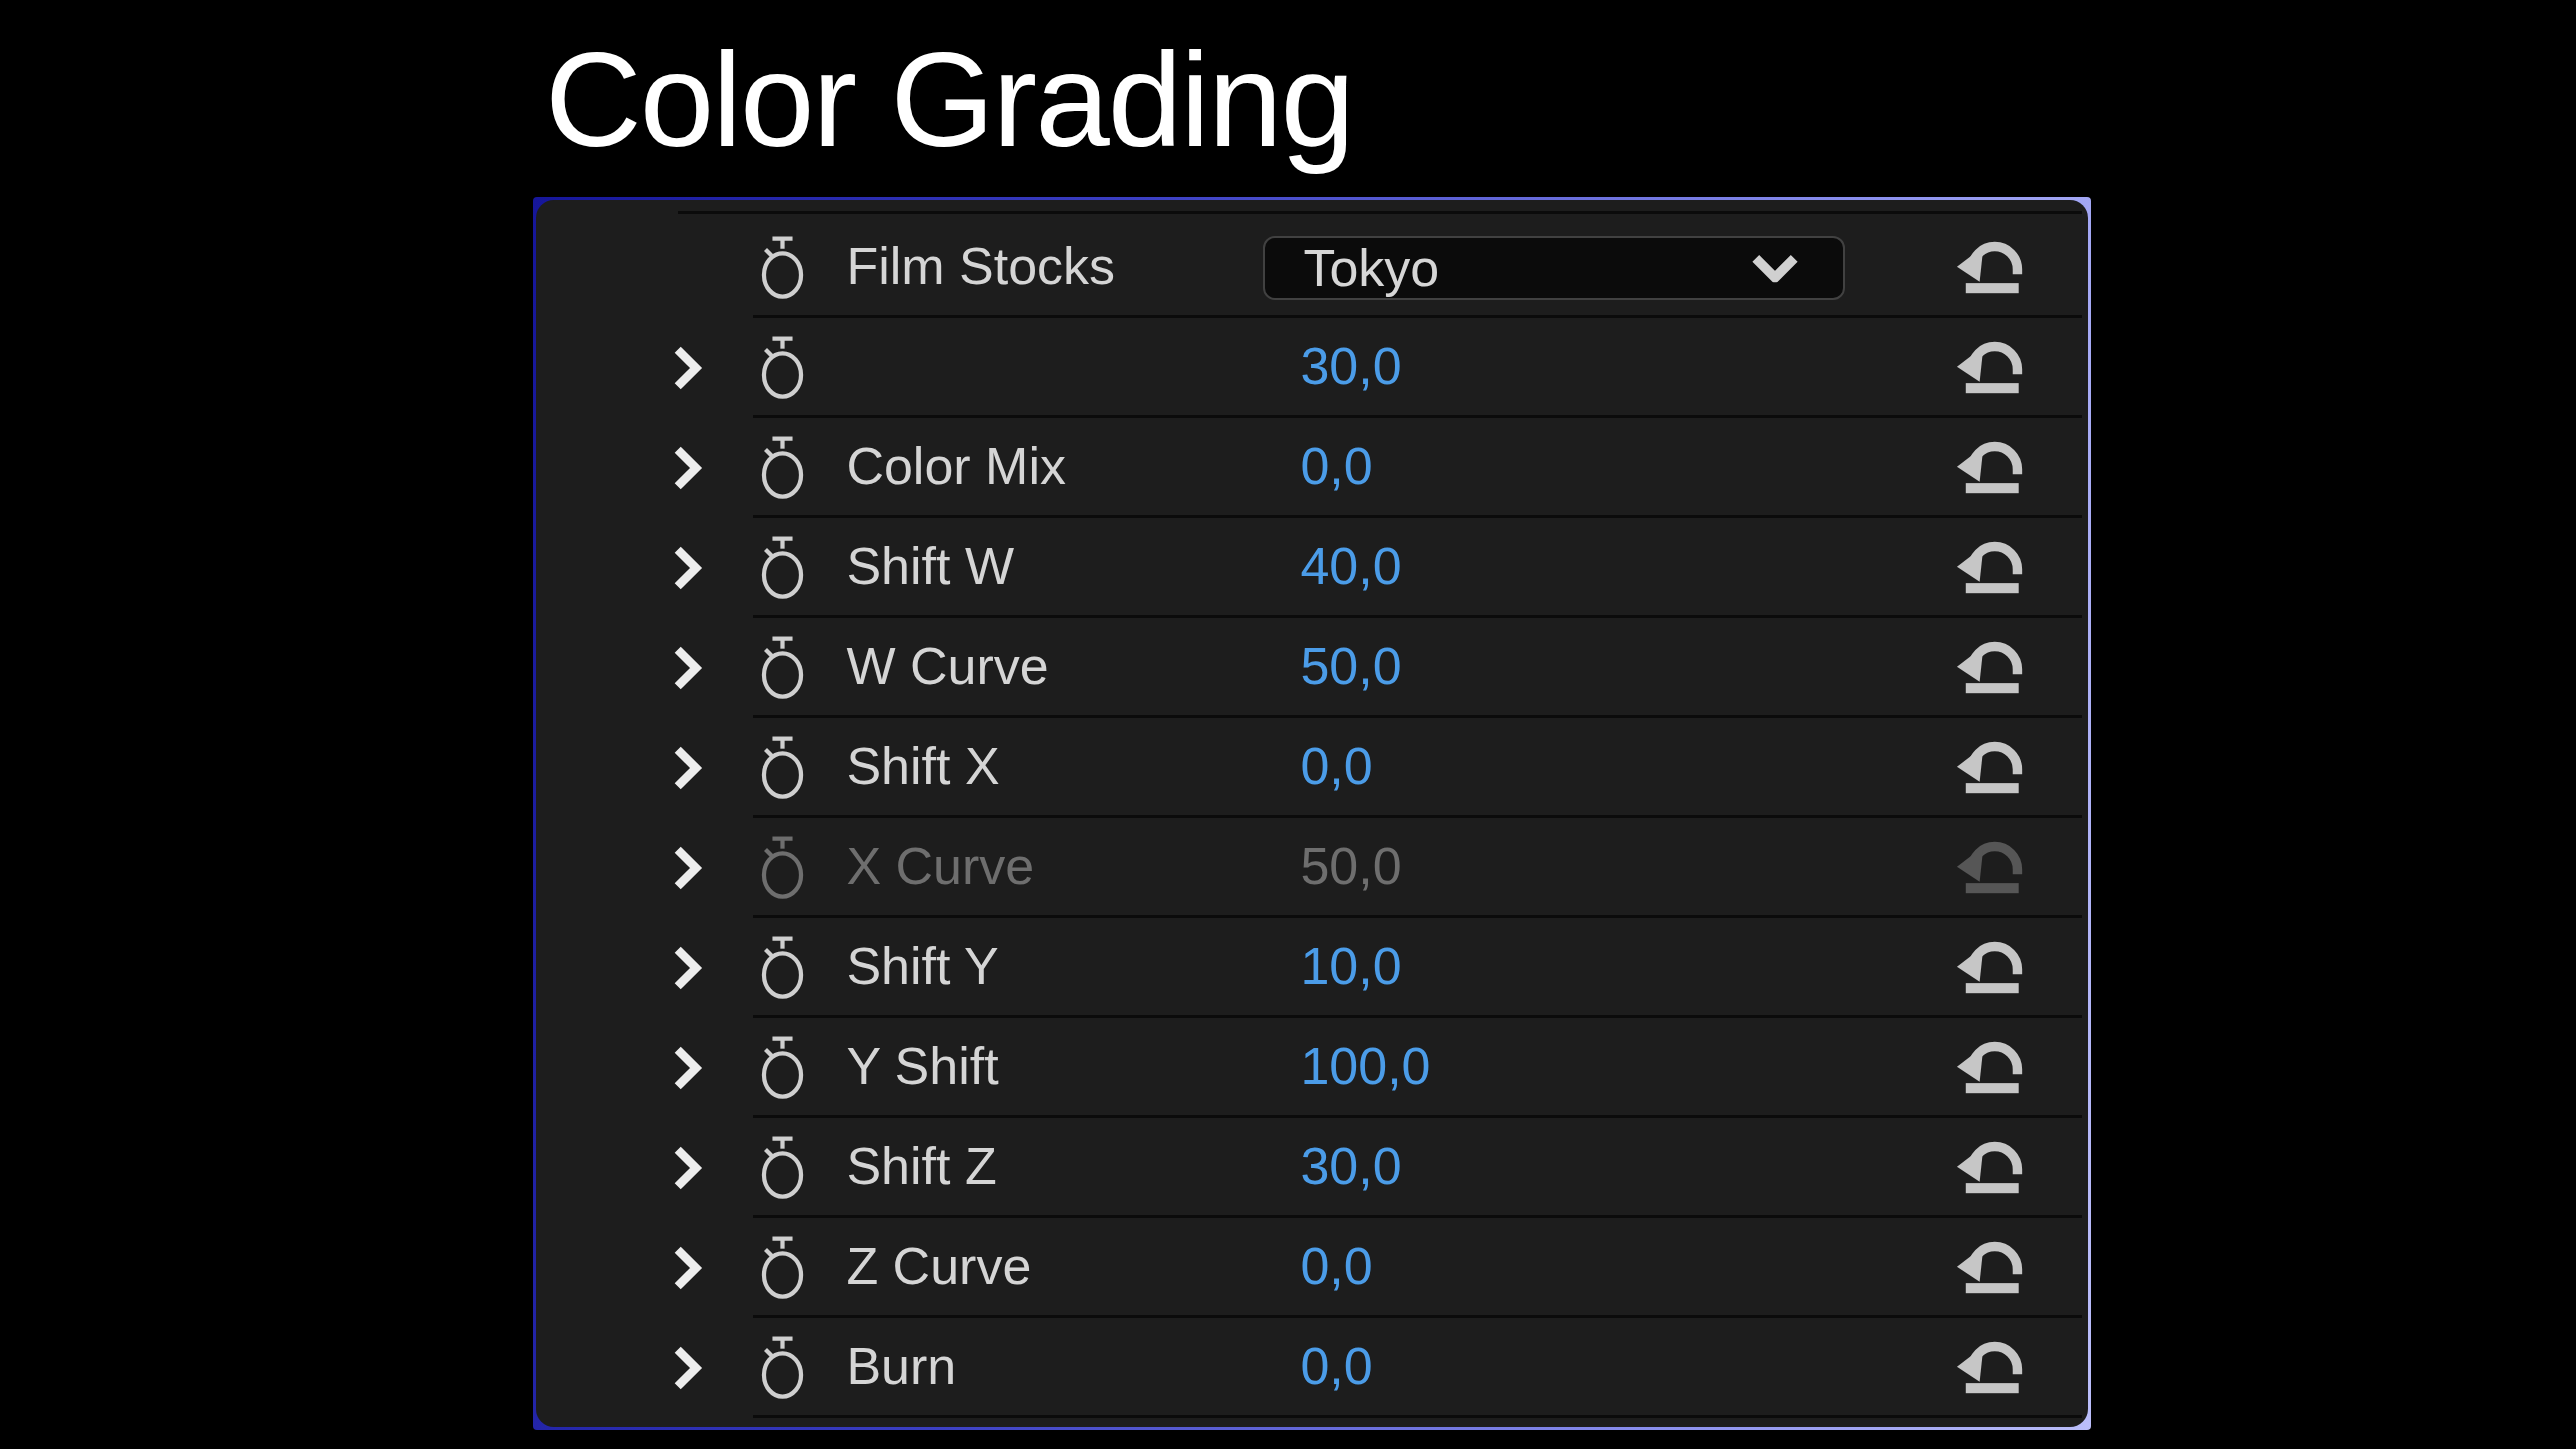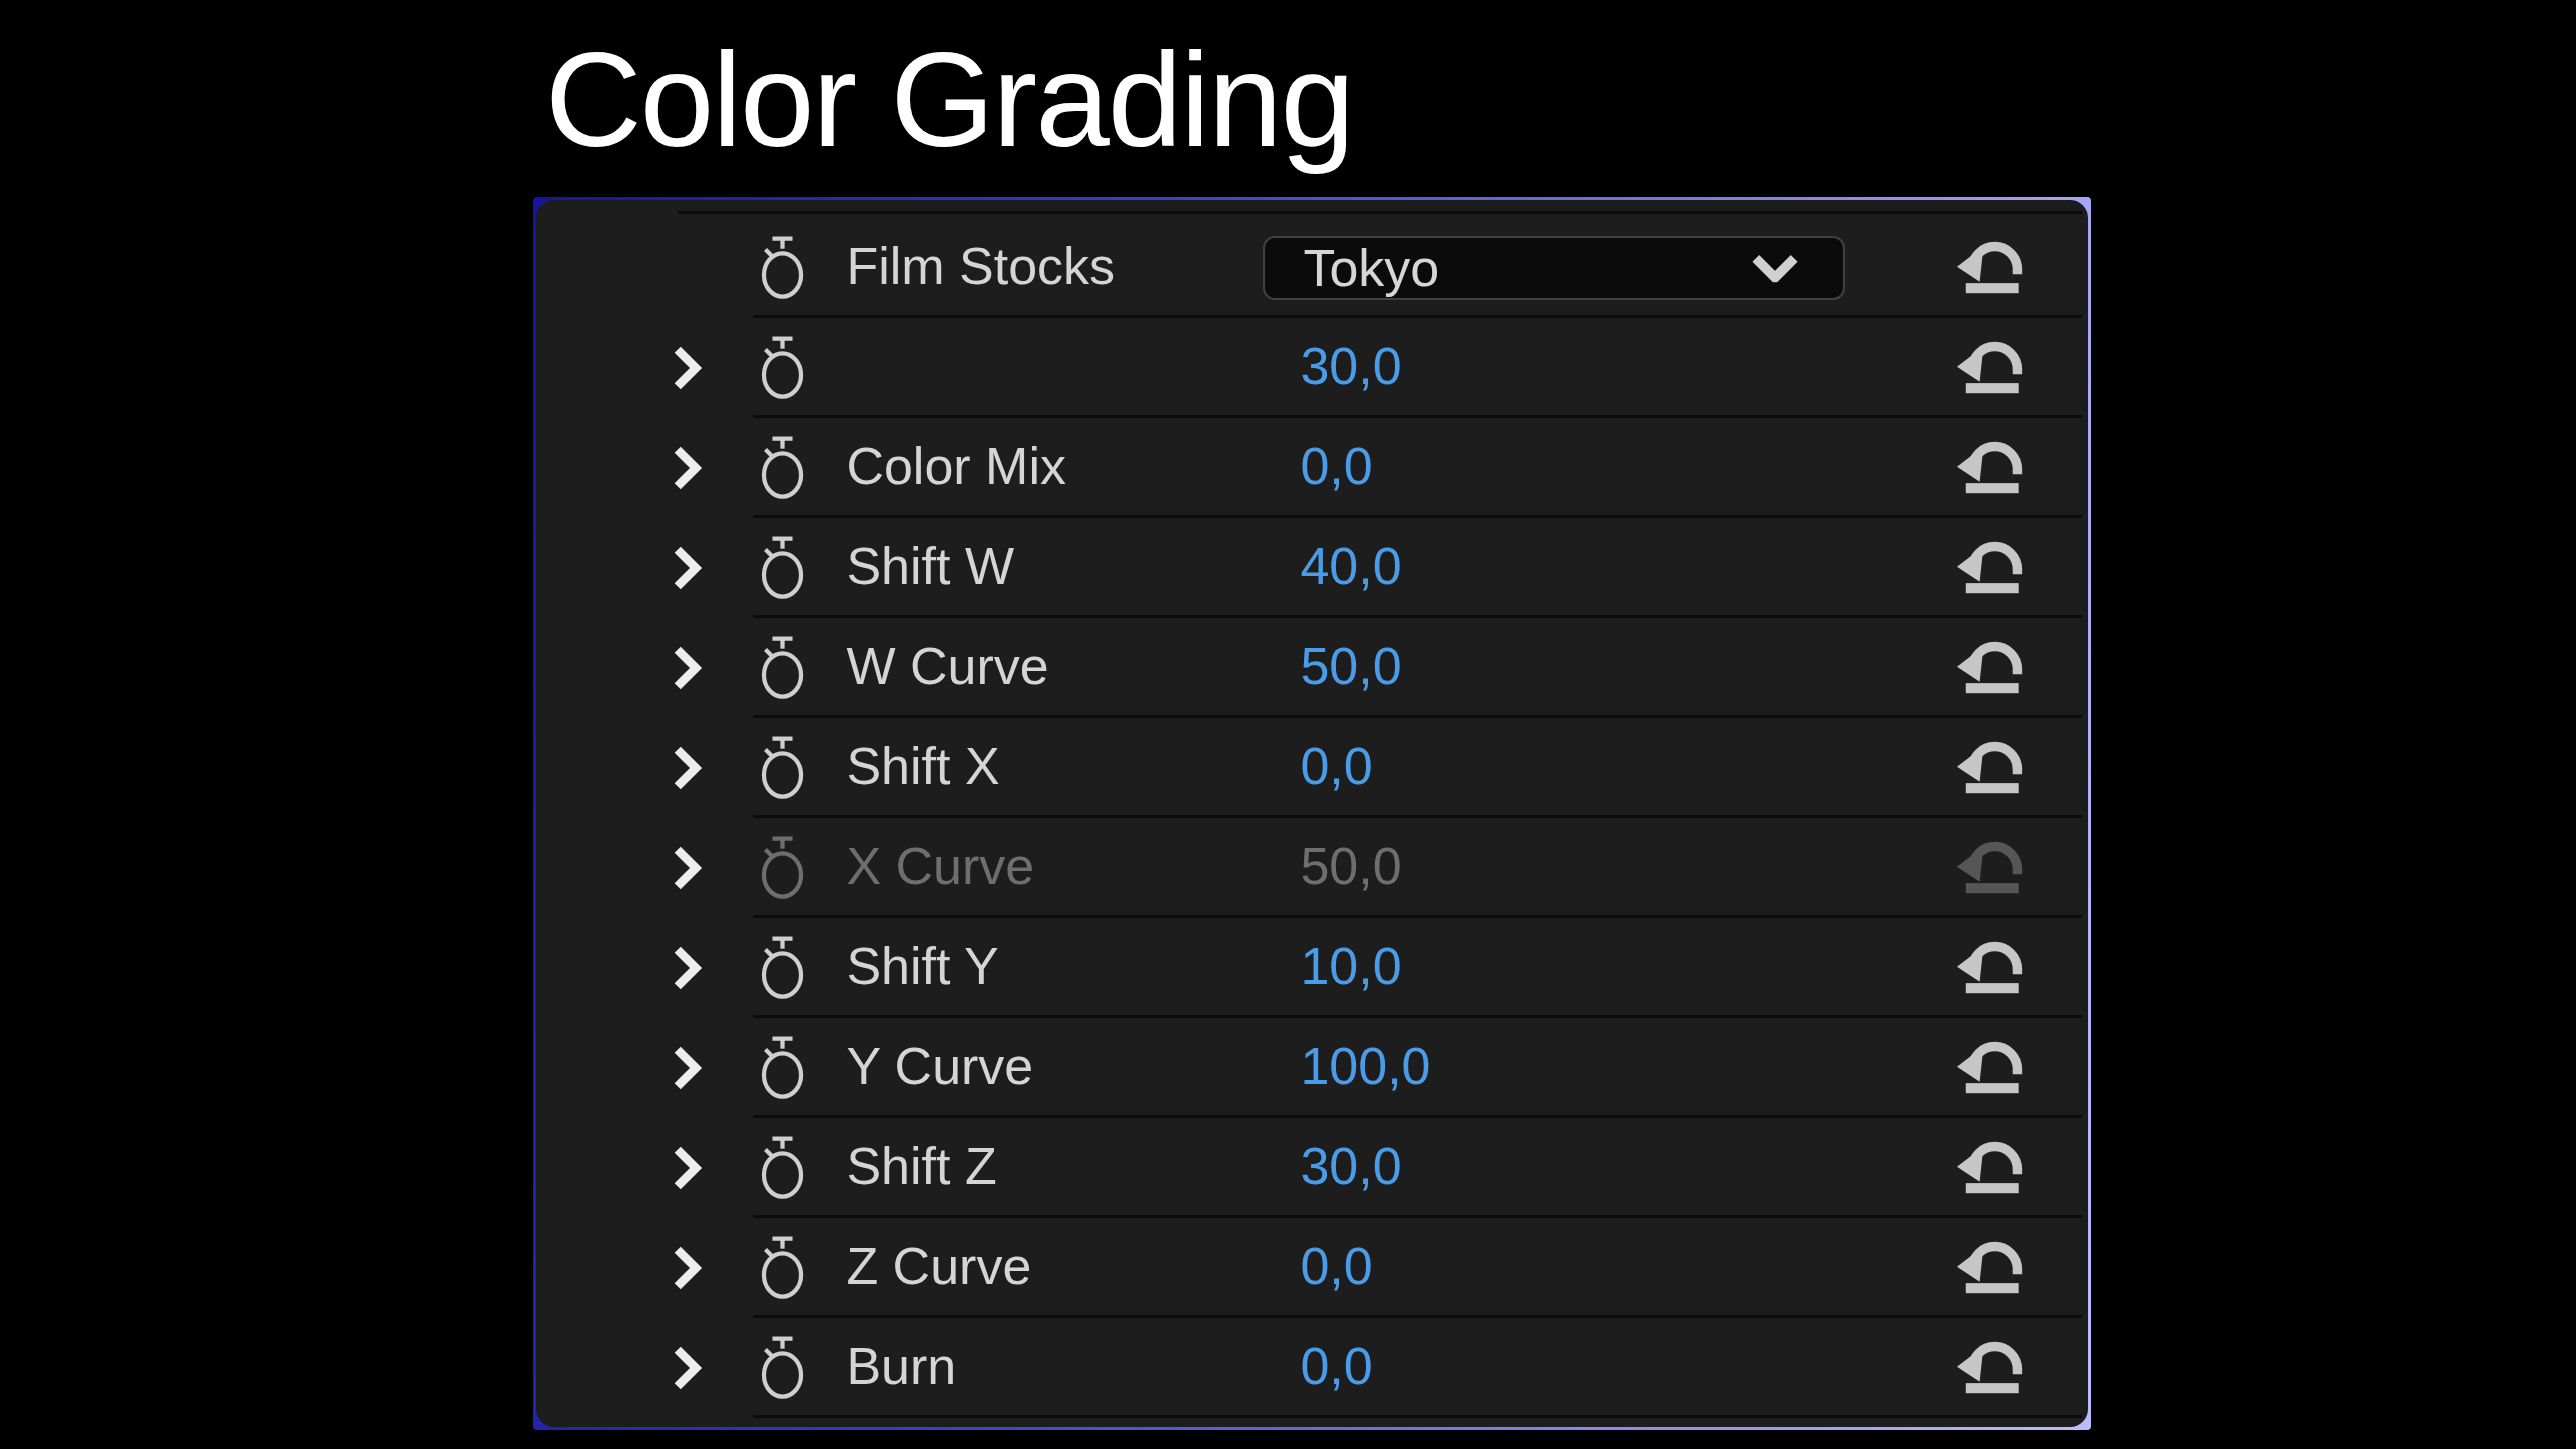--- a/index.html
+++ b/index.html
@@ -423,21 +423,21 @@
             </svg>
     </span>
     <span class="stopwatch">
       <svg viewBox="0 0 64 88">
         <line x1="19" y1="6" x2="45" y2="6"></line>
         <line x1="32" y1="6" x2="32" y2="19"></line>
         <line x1="10" y1="20" x2="19" y2="29"></line>
         <ellipse cx="32" cy="53" rx="24" ry="28"></ellipse>
       </svg>
     </span>
-    <span class="label">Y Curve</span>
+    <span class="label">Y Shift</span>
     <span class="value">100,0</span>
 
     <span class="reset">
       <svg viewBox="0 0 60 50">
         <path class="arc" d="M13 29 A 18 18 0 1 1 49 29 L 49 33"></path>
         <polygon class="head" points="1,27 22,11 19,39"></polygon>
         <rect class="bar" x="8" y="40" width="42" height="8"></rect>
       </svg>
     </span>
     <div class="row-sep"></div>

